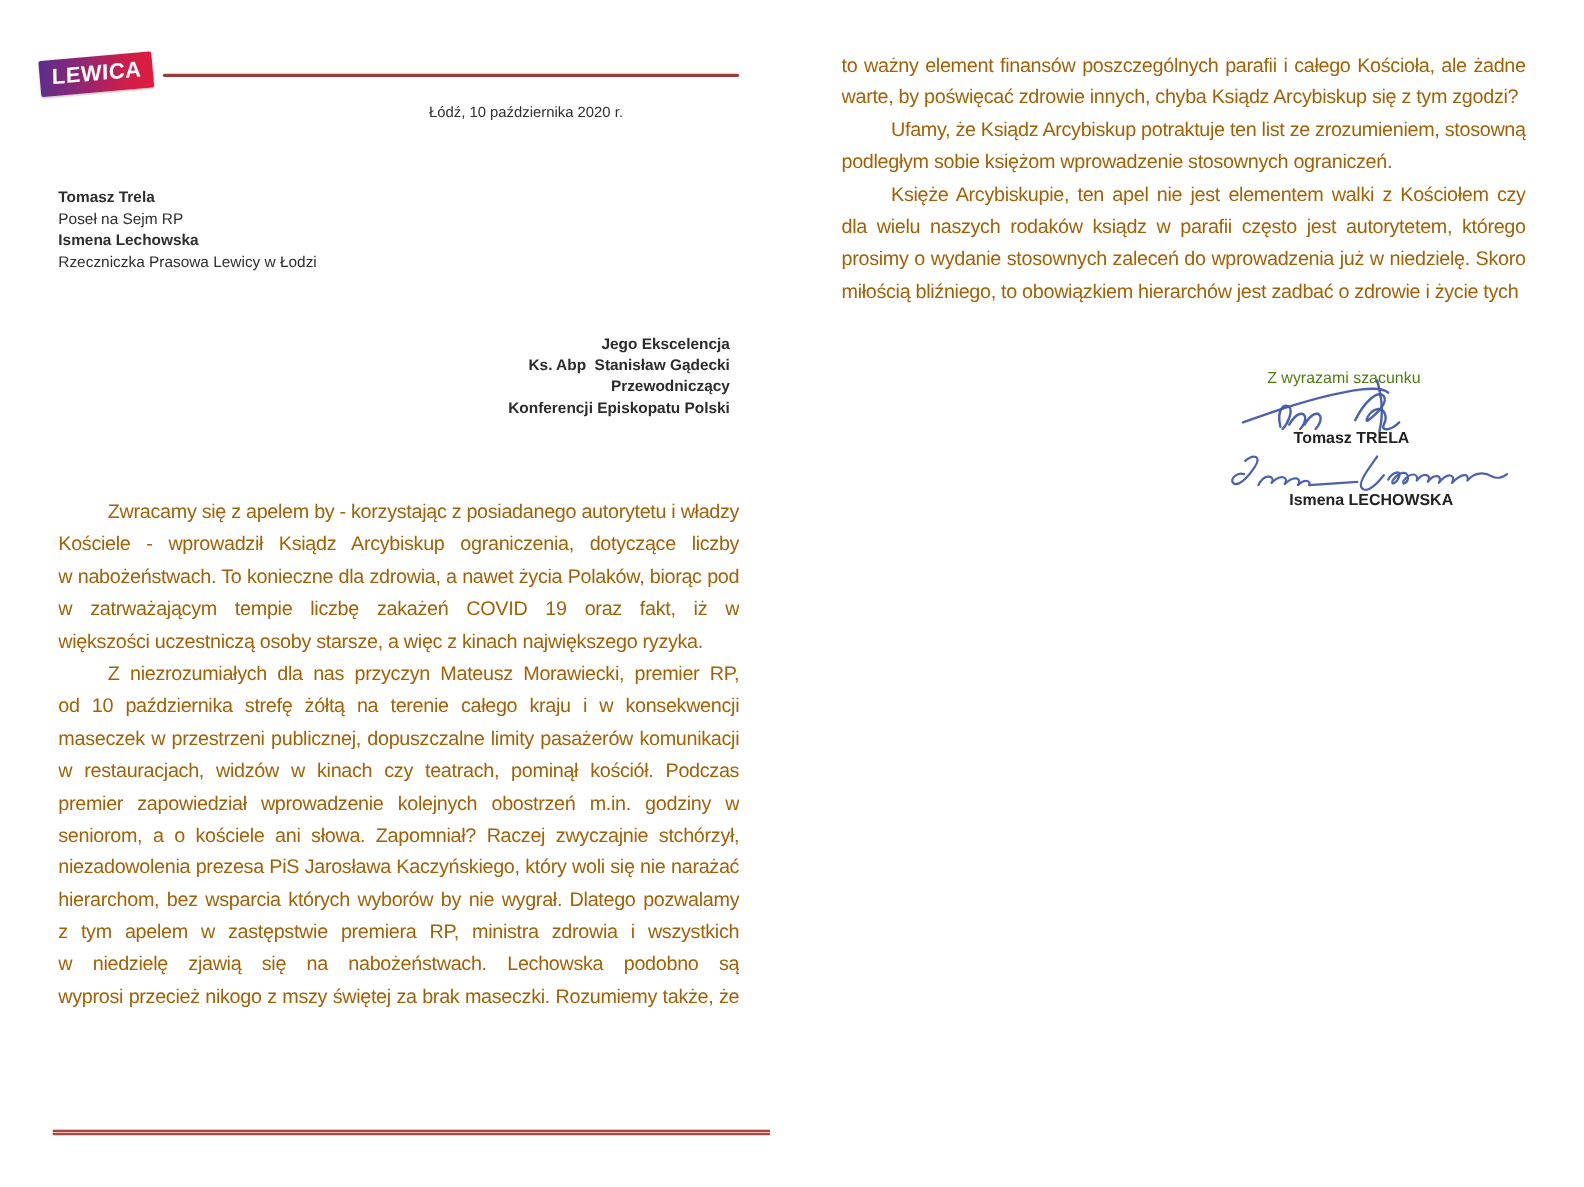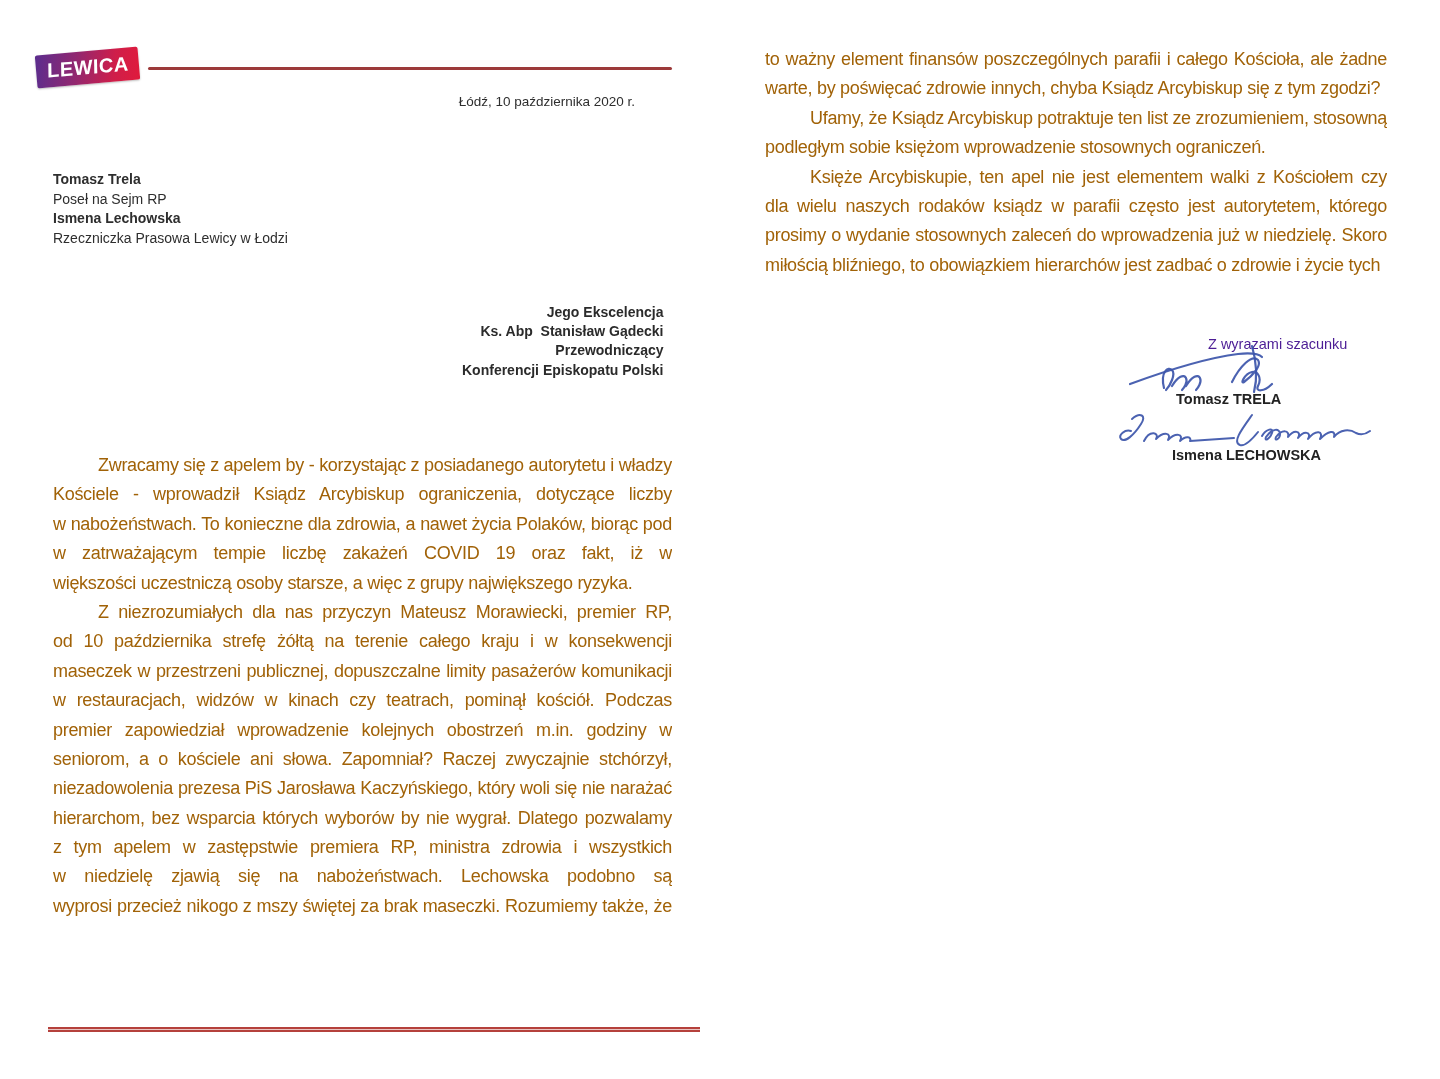--- a/index.html
+++ b/index.html
@@ -17,37 +17,37 @@
     display:flex; align-items:center; justify-content:center;
     border-radius:2px; box-shadow:0 1px 2px rgba(0,0,0,.25);
   }
   .logo span {
     color:#fff; font-weight:bold; font-size:20px; letter-spacing:.5px;
     transform:skewX(-4deg);
   }
 
   .rule-top { left:148px; top:67px; width:524px; height:3px; background:#9c3a3a; border-radius:2px; }
 
-  .date { left:390px; top:94px; width:245px; text-align:right; font-size:13.5px; color:#2e2e2e; }
+  .date { left:390px; top:94px; width:245px; font-size:13.5px; color:#2e2e2e; }
 
   .sender { left:53px; top:170px; font-size:14px; line-height:19.5px; color:#2e2e2e; }
   .recipient { left:462px; top:303px; font-size:14px; line-height:19.2px; font-weight:bold; color:#2b2b2b; }
   .b { font-weight:bold; }
   .pre { white-space:pre;text-align:right; }
 
   
   .body-left  { left:53px;  top:451px; width:619px; }
   .body-right { left:765px; top:45px;  width:622px; }
   .bodytxt { font-size:18px; letter-spacing:-0.3px; line-height:29.4px; color:#a16207; }
   .ln { height:29.4px; overflow:hidden; text-align:justify; text-align-last:justify; }
   .ln.e { text-align:left; text-align-last:left; }
   .ln.ind { padding-left:45px; }
 
   
-  .closing { left:1208px; top:336px; font-size:14.5px; color:#4c1d95; }
+  .closing { left:1152px; top:336px; font-size:14.5px; color:#4d7c0f; }
   .name { font-weight:bold; font-size:14.5px; color:#222; }
   .name-trela { left:1176px; top:391px; }
   .name-lechowska { left:1172px; top:447px; }
   .sig path { fill:none; stroke:#3c55aa; stroke-linecap:round; stroke-linejoin:round; opacity:.92; }
   .sig1 { left:1126px; top:340px; }
   .sig1 path { stroke-width:2.2; }
   .sig2 { left:1116px; top:407px; }
   .sig2 path { stroke-width:2; }
 
   
@@ -81,21 +81,21 @@
     <div class="pre">Przewodniczący</div>
     <div class="pre">Konferencji Episkopatu Polski</div>
   </div>
 
   <div class="abs body-left bodytxt">
     <div>
       <div class="ln ind">Zwracamy się z apelem by - korzystając z posiadanego autorytetu i władzy w polskim</div>
       <div class="ln">Kościele - wprowadził Ksiądz Arcybiskup ograniczenia, dotyczące liczby wiernych, uczestniczących</div>
       <div class="ln">w nabożeństwach. To konieczne dla zdrowia, a nawet życia Polaków, biorąc pod uwagę rosnącą</div>
       <div class="ln">w zatrważającym tempie liczbę zakażeń COVID 19 oraz fakt, iż w nabożeństwach w przeważającej</div>
-      <div class="ln e">większości uczestniczą osoby starsze, a więc z grupy największego ryzyka.</div>
+      <div class="ln e">większości uczestniczą osoby starsze, a więc z kinach największego ryzyka.</div>
     </div>
     <div>
       <div class="ln ind">Z niezrozumiałych dla nas przyczyn Mateusz Morawiecki, premier RP, wprowadzając</div>
       <div class="ln">od 10 października strefę żółtą na terenie całego kraju i w konsekwencji konieczność noszenia</div>
       <div class="ln">maseczek w przestrzeni publicznej, dopuszczalne limity pasażerów komunikacji miejskiej, gości</div>
       <div class="ln">w restauracjach, widzów w kinach czy teatrach, pominął kościół. Podczas dzisiejszej konferencji</div>
       <div class="ln">premier zapowiedział wprowadzenie kolejnych obostrzeń m.in. godziny w sklepach, dedykowane</div>
       <div class="ln">seniorom, a o kościele ani słowa. Zapomniał? Raczej zwyczajnie stchórzył, obawiając się</div>
       <div class="ln">niezadowolenia prezesa PiS Jarosława Kaczyńskiego, który woli się nie narażać kościelnym</div>
       <div class="ln">hierarchom, bez wsparcia których wyborów by nie wygrał. Dlatego pozwalamy sobie wystąpić</div>

